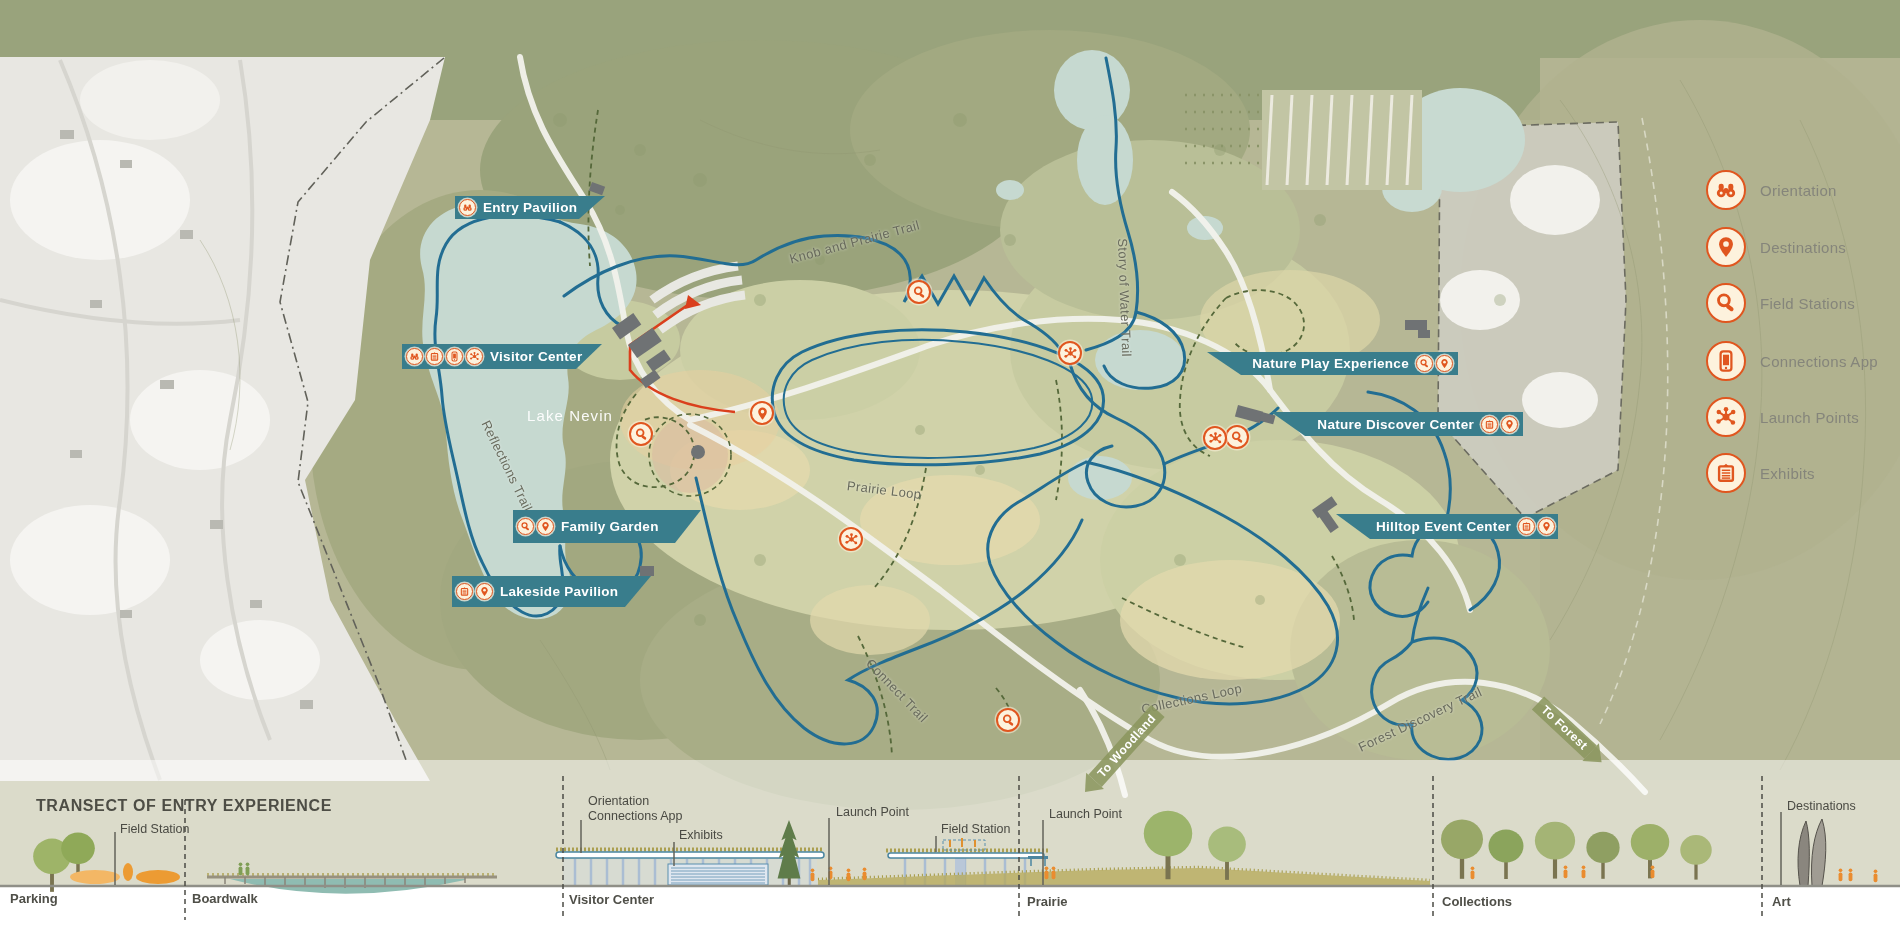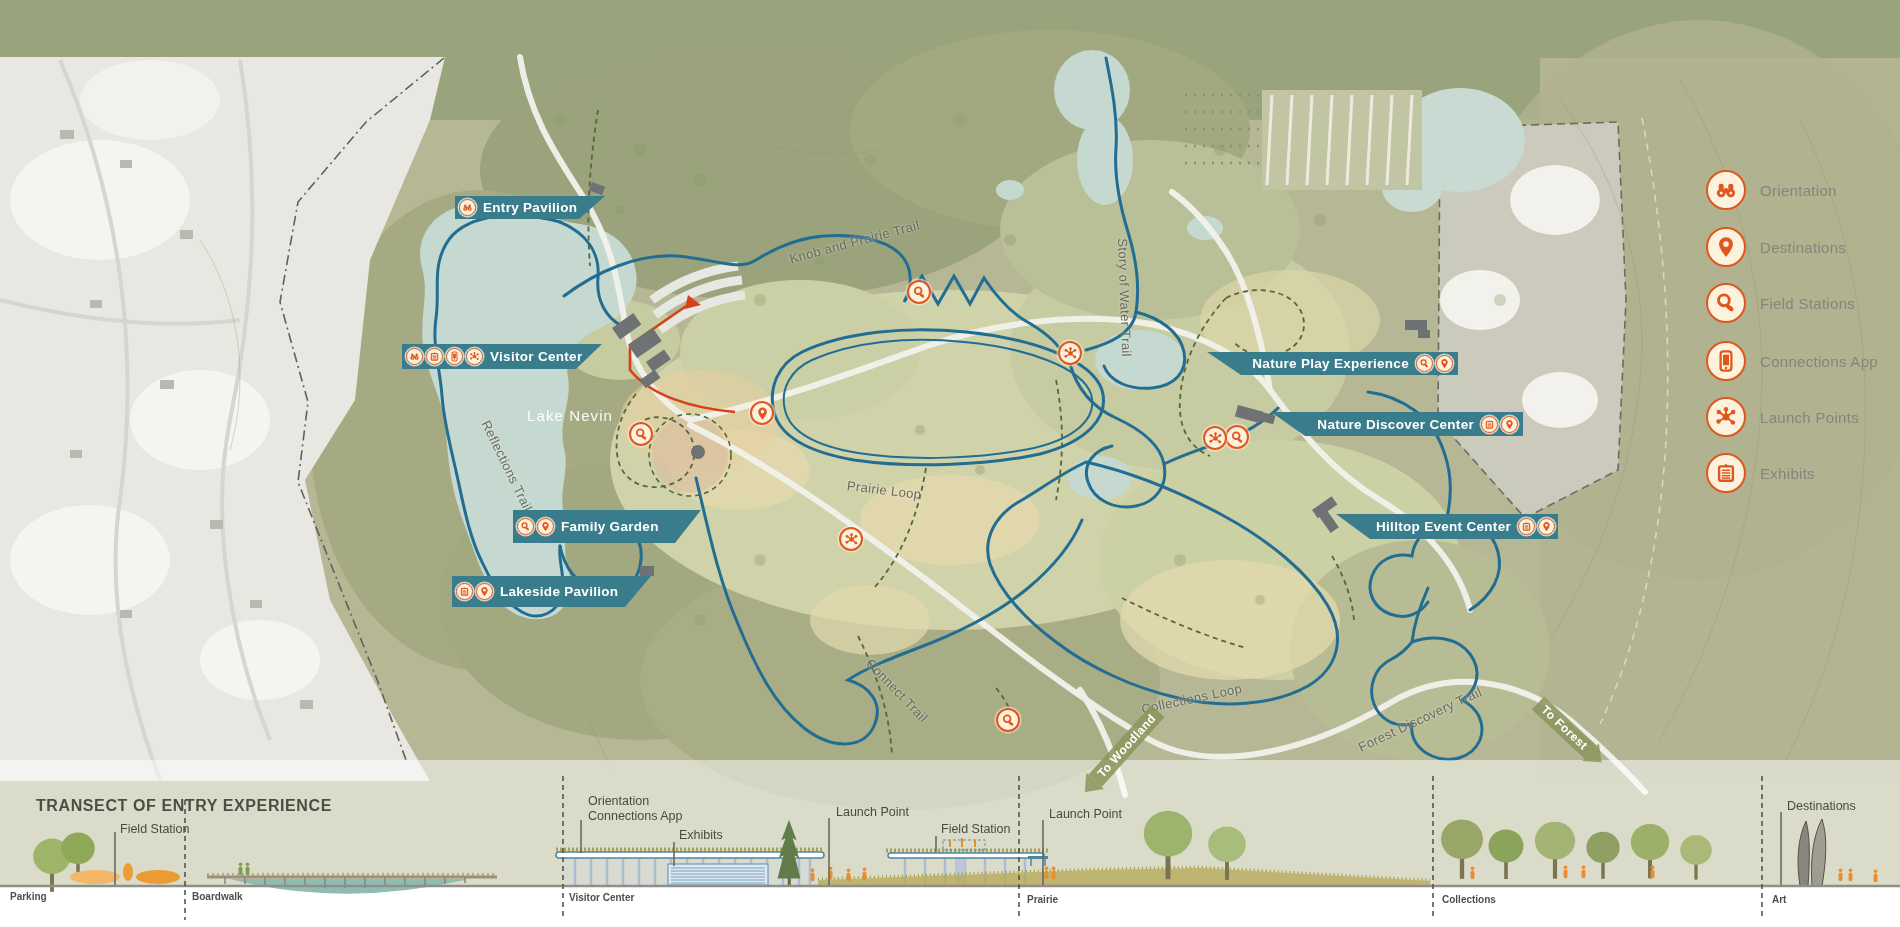--- a/index.html
+++ b/index.html
@@ -50,21 +50,21 @@
   .arrow-label .bar{background:rgba(139,150,94,.88);color:#fff;font-weight:bold;font-size:12px;
                     letter-spacing:.5px;padding:0 7px;height:18px;display:flex;align-items:center;white-space:nowrap;}
   .arrow-label .head{width:0;height:0;border-top:12px solid transparent;border-bottom:12px solid transparent;}
   .arrow-label .head.left{border-right:15px solid rgba(139,150,94,.88);}
   .arrow-label .head.right{border-left:15px solid rgba(139,150,94,.88);}
 
   
   .transect-title{position:absolute;left:36px;top:764px;font-size:16px;font-weight:bold;
                   color:#4d4d45;letter-spacing:.6px;white-space:nowrap;margin-top:33px;}
   .callout{position:absolute;font-size:12.5px;color:#4a4a43;white-space:nowrap;}
-  .section-label{position:absolute;font-size:10px;font-weight:bold;color:#4f4f48;white-space:nowrap;}
+  .section-label{position:absolute;font-size:13px;font-weight:bold;color:#4f4f48;white-space:nowrap;}
 </style>
 </head>
 <body>
 
 <div class="stage">
 
 <svg class="map-svg" width="1900" height="927" viewBox="0 0 1900 927">
   <defs>
     <symbol id="i-orientation" viewBox="0 0 16 16">
       <rect x="3.1" y="3.8" width="3.4" height="4.5" rx="1.6" fill="currentColor"></rect>

